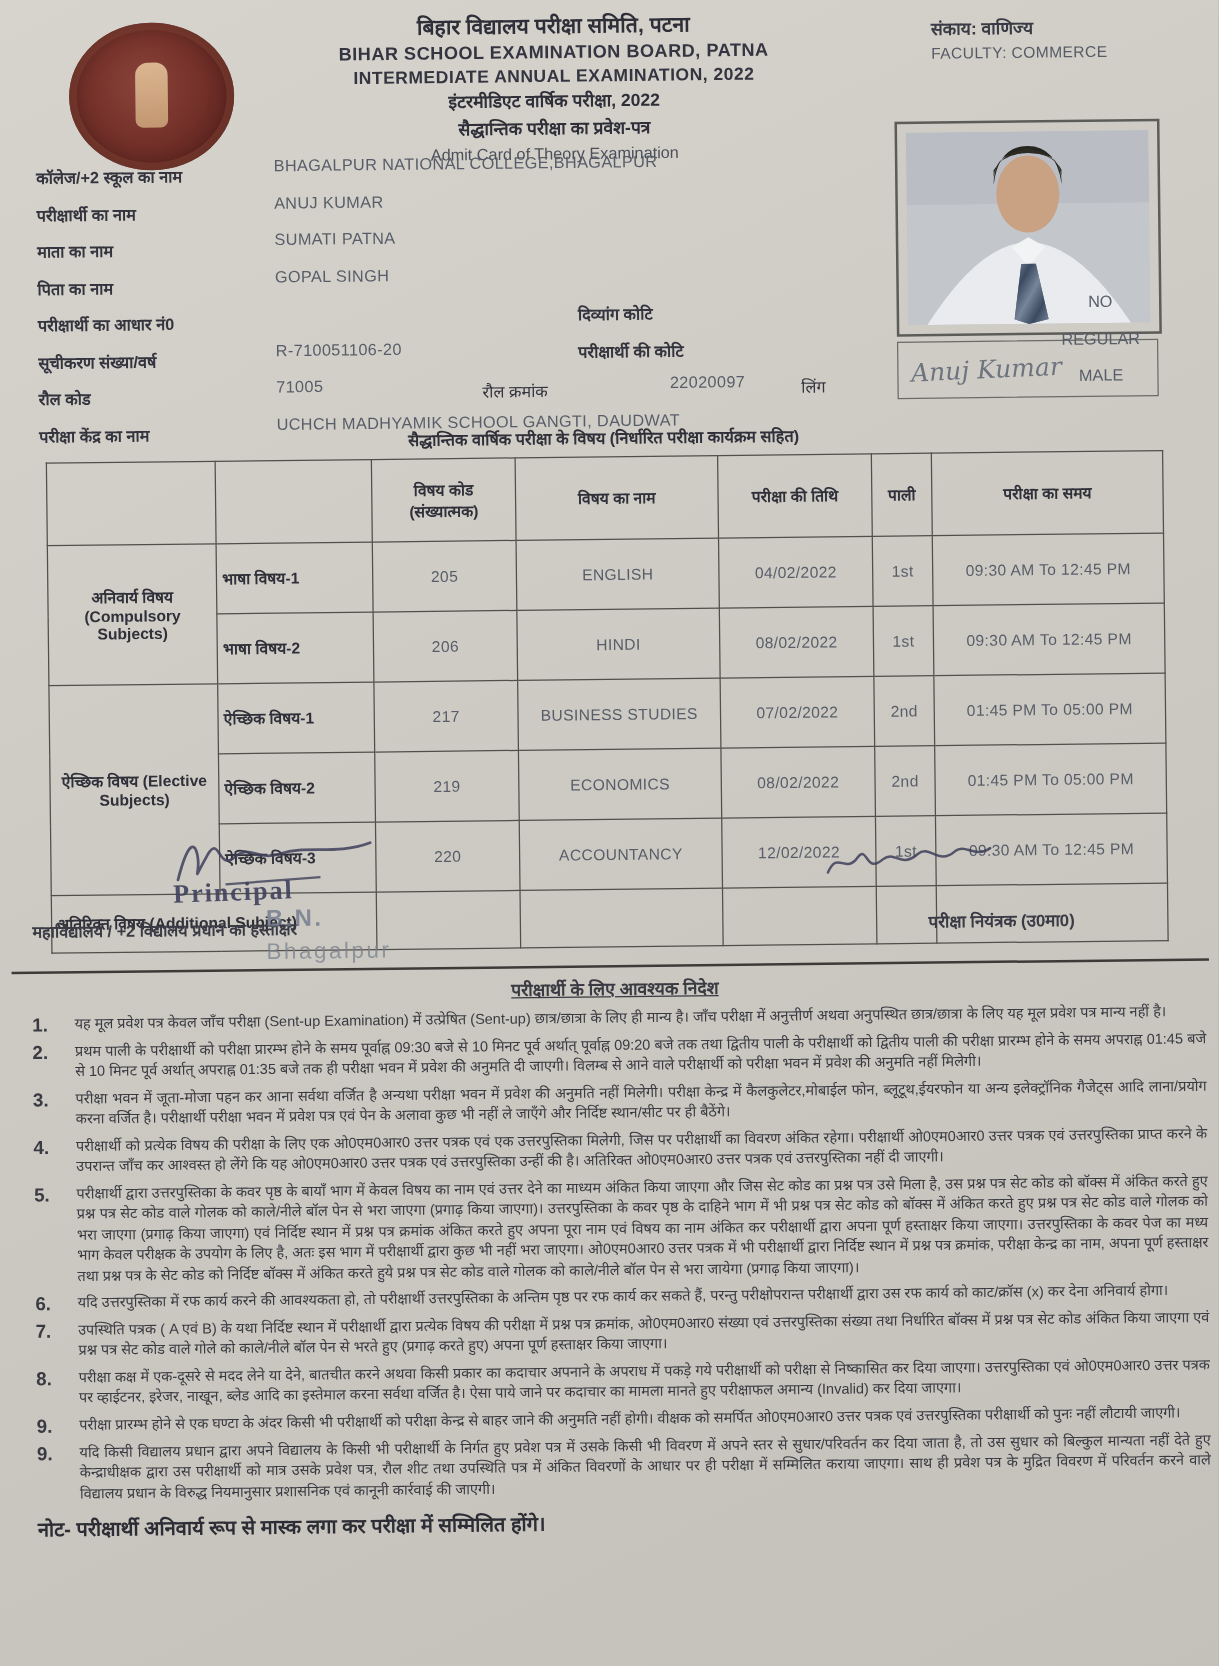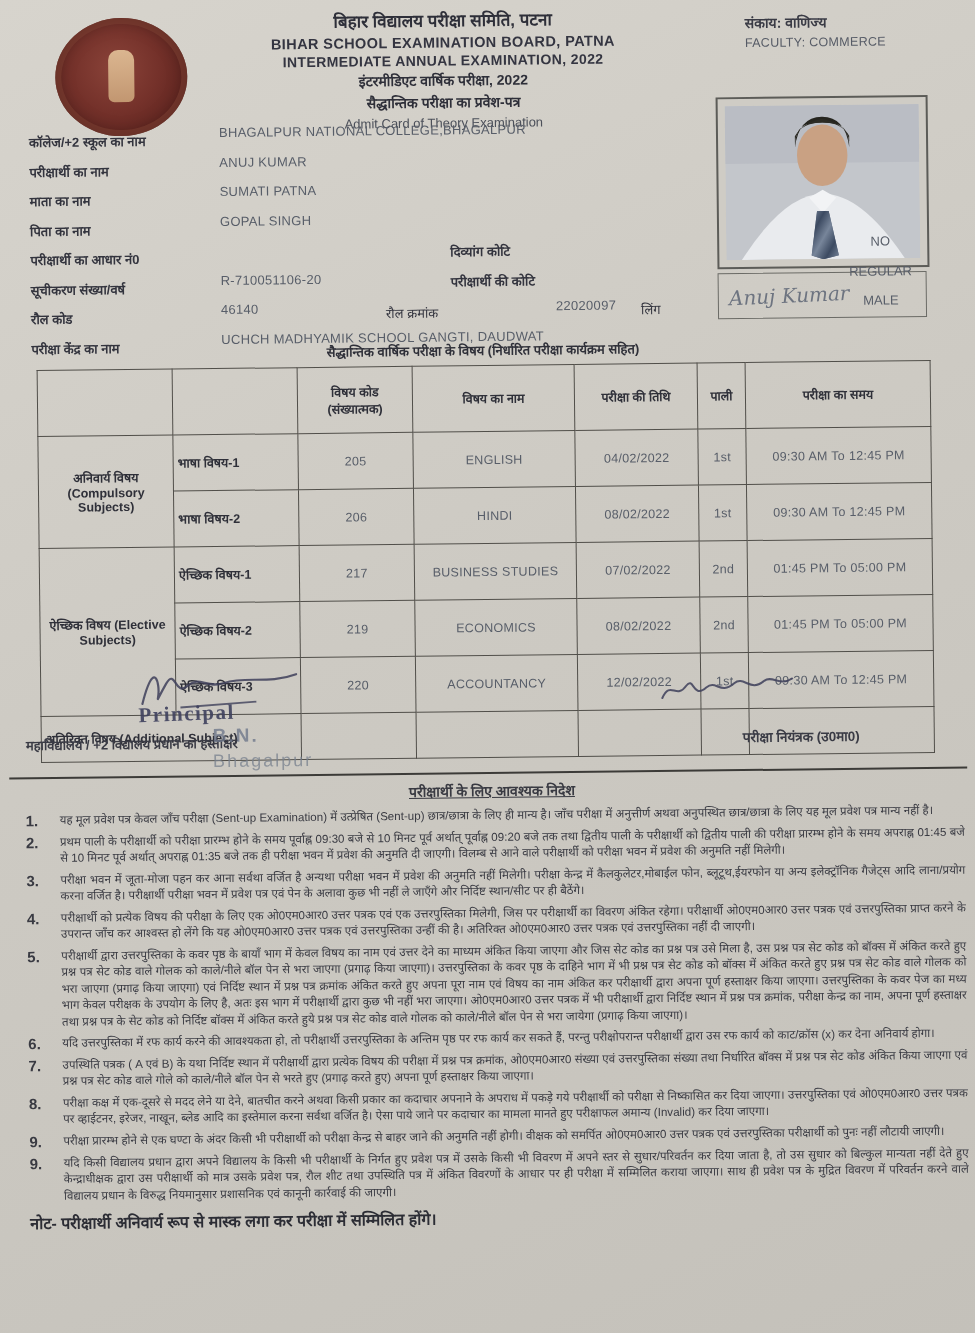--- a/index.html
+++ b/index.html
@@ -56,21 +56,21 @@
     font-family:"DejaVu Serif","Liberation Serif",serif;
     font-style:italic; font-size:20px; color:#5d6575; opacity:.85;
     transform:rotate(-2deg);
   }
 
   
   .fields { position:absolute; left:35px; top:120px; width:700px; }
   .frow { position:relative; height:29.5px; }
   .flabel { position:absolute; left:0; top:8px; font-size:13px; font-weight:bold; color:#33343e; white-space:nowrap; }
   .fvalue { position:absolute; left:190px; top:2px; font-size:13px; color:#585e69; letter-spacing:.3px; white-space:nowrap; }
-  .fmid   { position:absolute; left:420px; top:4px; font-size:13px; font-weight:bold; color:#33343e; white-space:nowrap; }
+  .fmid   { position:absolute; left:432px; top:4px; font-size:13px; font-weight:bold; color:#33343e; white-space:nowrap; }
   .fright { position:absolute; left:780px; width:140px; top:0; font-size:13px; color:#585e69; text-align:center; white-space:nowrap; }
   .flab2  { position:absolute; font-size:13px; font-weight:normal; color:#33343e; white-space:nowrap; }
 
   
   .table-title { position:absolute; left:40px; top:341px; width:893px; text-align:center; font-size:13px; font-weight:bold; color:#2f3039; }
   table.subjects {
     position:absolute; left:40px; top:365px; width:893px;
     border-collapse:collapse; table-layout:fixed;
   }
   table.subjects td, table.subjects th { border:1.2px solid #514f4a; vertical-align:middle; padding:2px 4px; }
@@ -187,23 +187,23 @@
         <span class="fright">NO</span>
       </div>
       <div class="frow">
         <span class="flabel">सूचीकरण संख्या/वर्ष</span>
         <span class="fvalue">R-710051106-20</span>
         <span class="fmid">परीक्षार्थी की कोटि</span>
         <span class="fright">REGULAR</span>
       </div>
       <div class="frow">
         <span class="flabel">रौल कोड</span>
-        <span class="fvalue">46140</span>
+        <span class="fvalue">71005</span>
         <span class="flab2" style="left:355px; top:6px;">रौल क्रमांक</span>
-        <span class="fvalue" style="left:525px;text-align:center;">22020097</span>
+        <span class="fvalue" style="left:505px;text-align:center;">22020097</span>
         <span class="flab2" style="left:610px; top:5px;">लिंग</span>
         <span class="fright">MALE</span>
       </div>
       <div class="frow">
         <span class="flabel">परीक्षा केंद्र का नाम</span>
         <span class="fvalue">UCHCH MADHYAMIK SCHOOL GANGTI, DAUDWAT</span>
       </div>
     </div>
 
     <div class="table-title">सैद्धान्तिक वार्षिक परीक्षा के विषय (निर्धारित परीक्षा कार्यक्रम सहित)</div>

